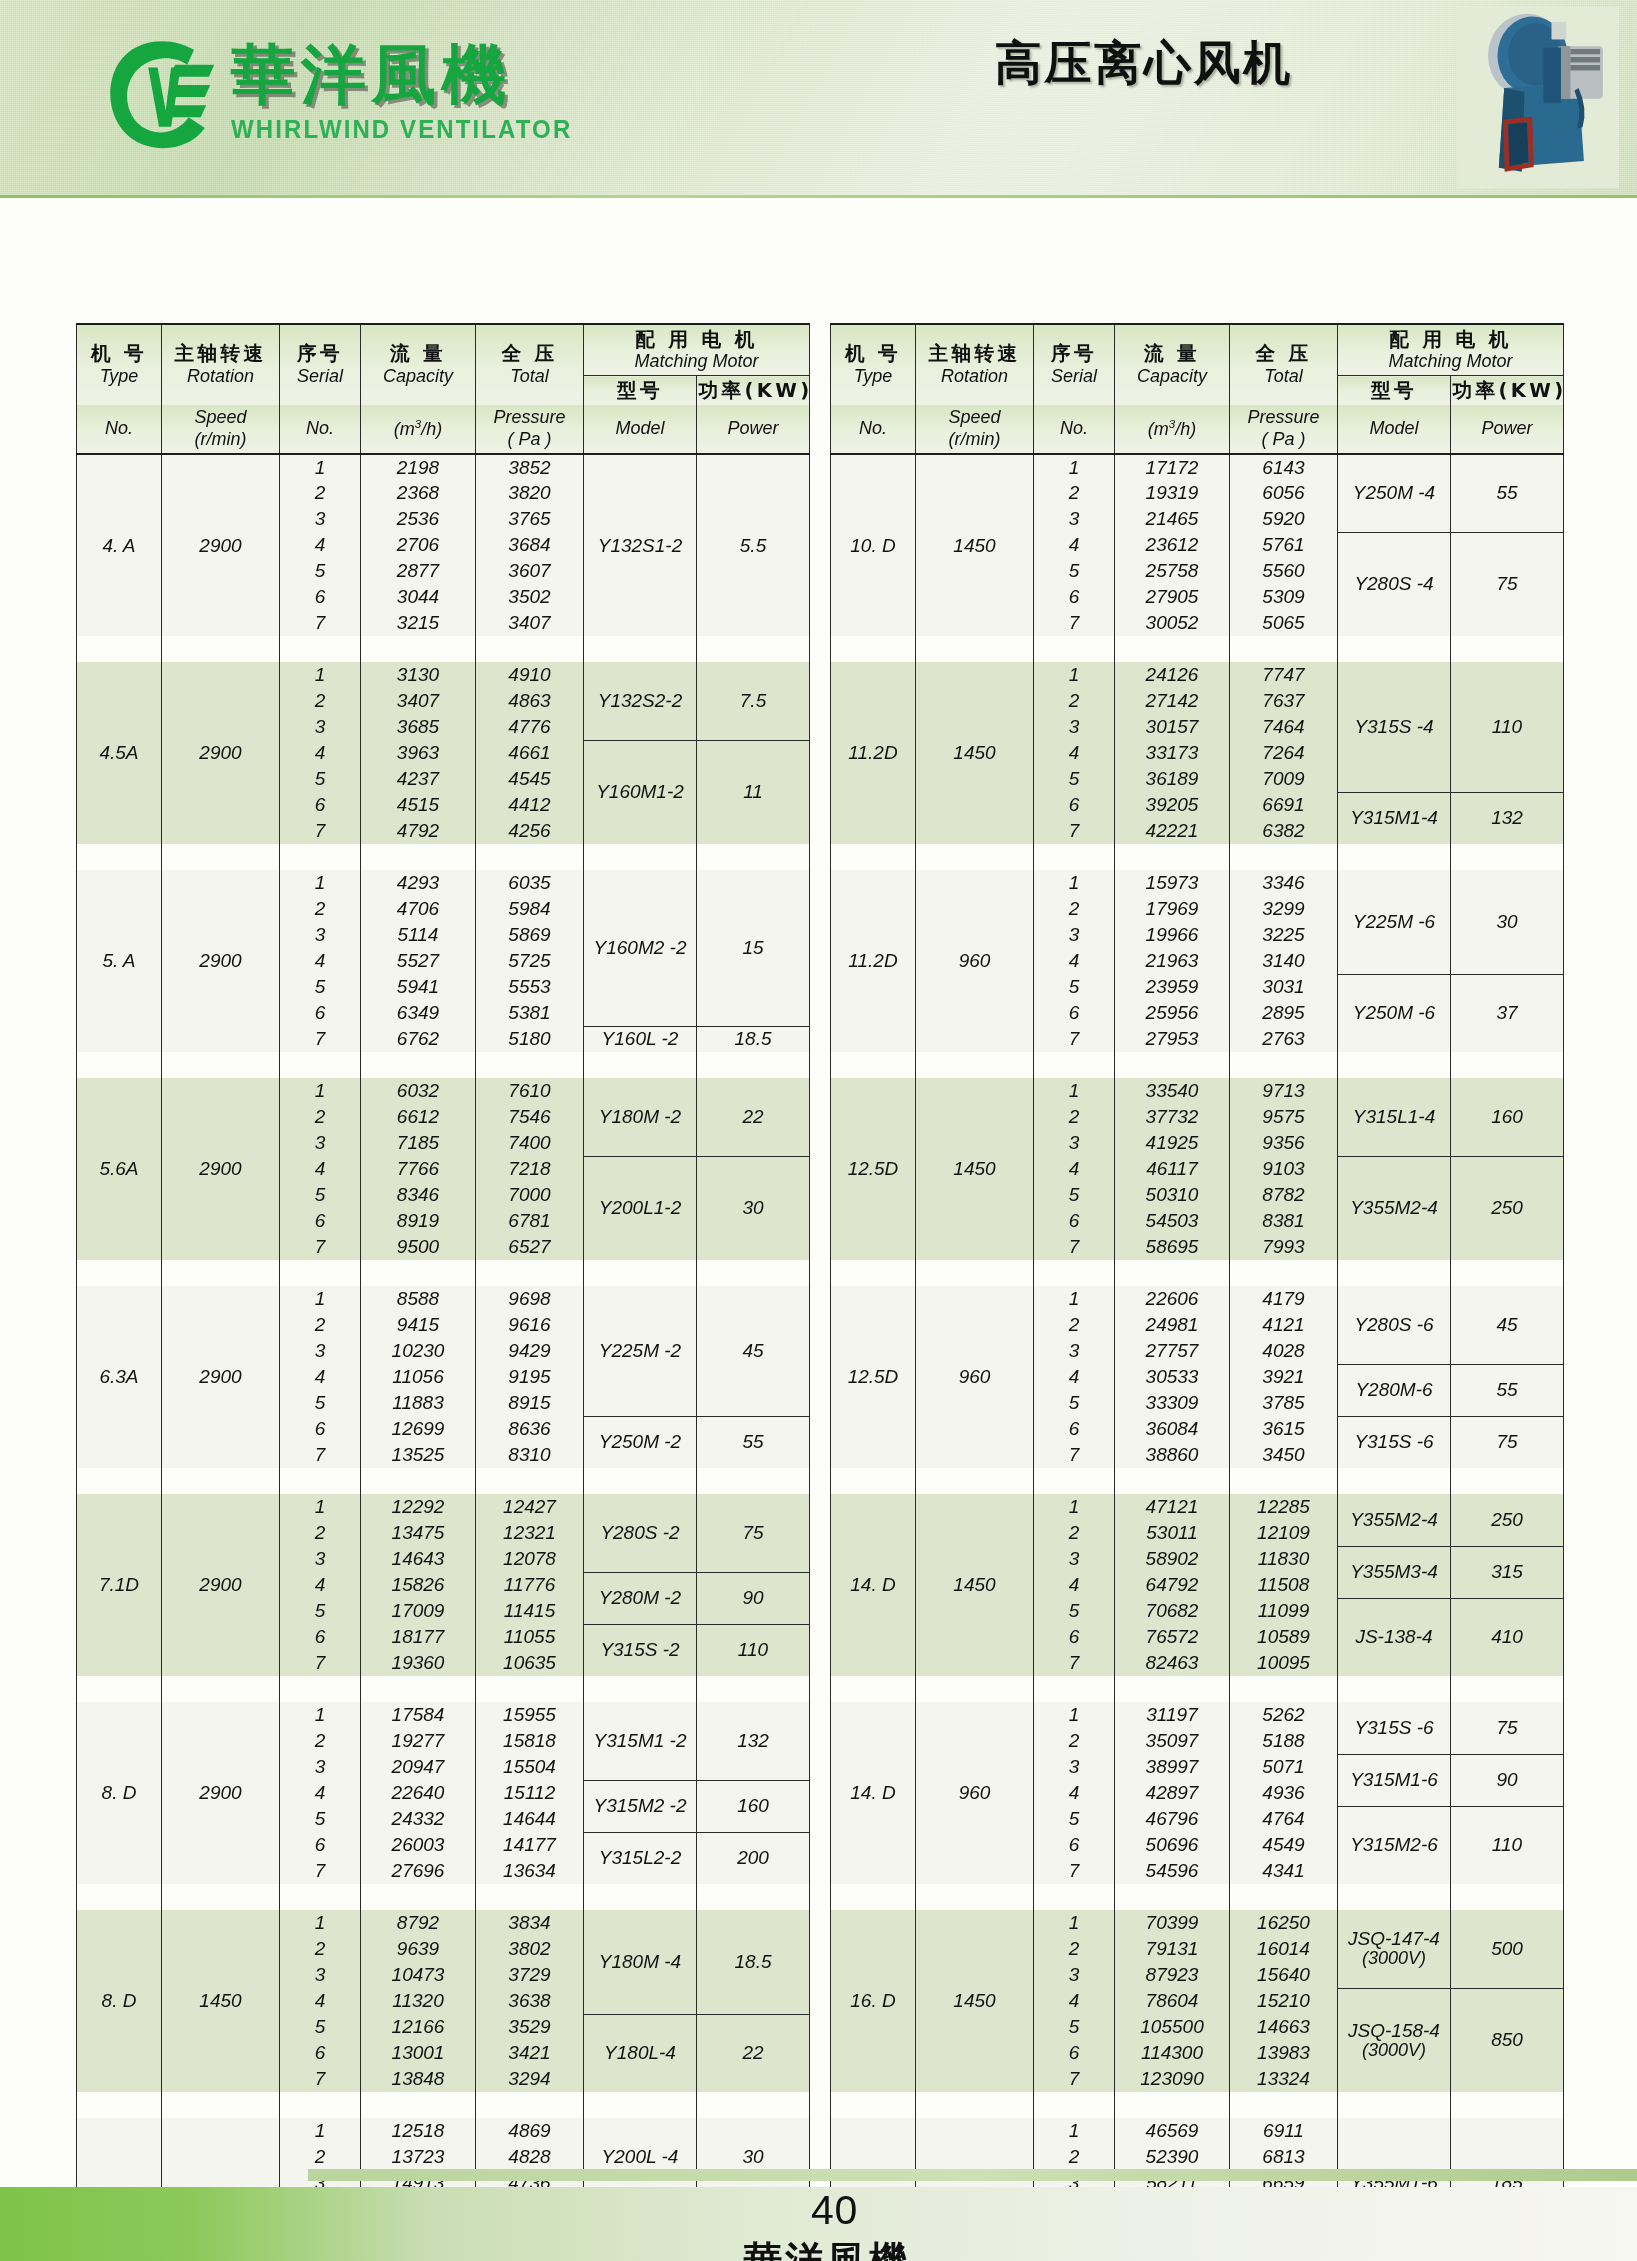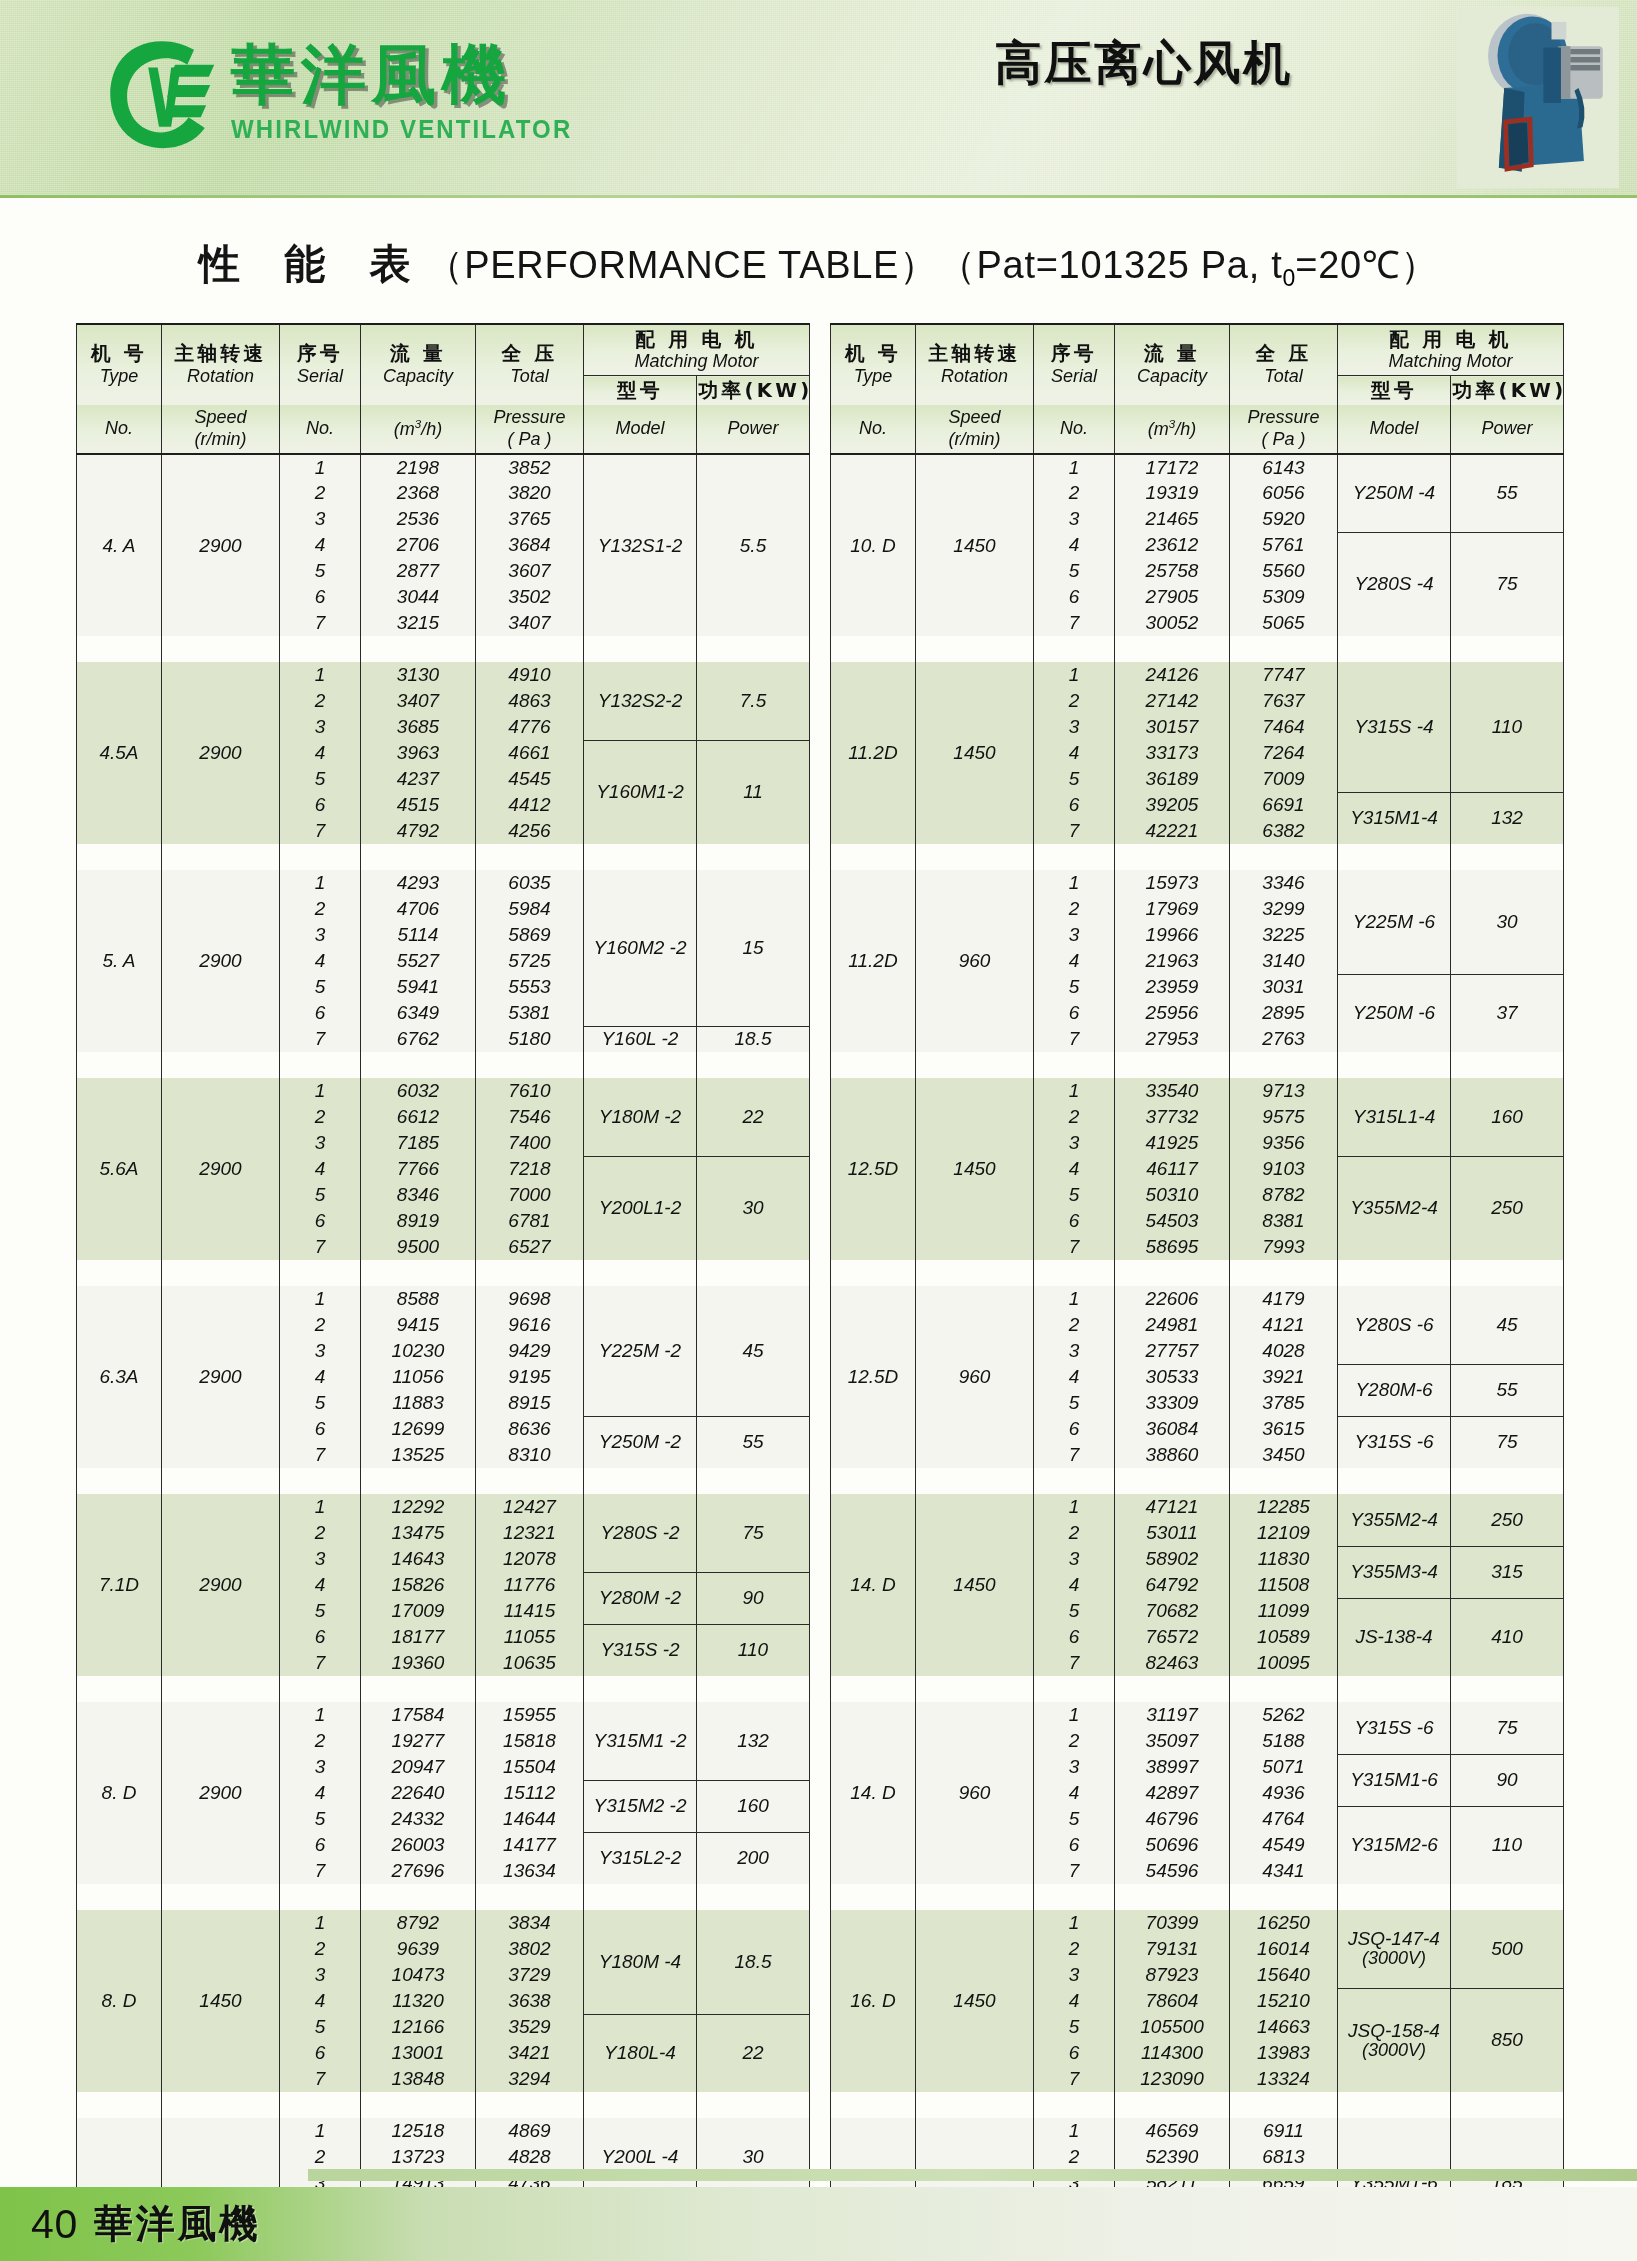--- a/index.html
+++ b/index.html
@@ -220,21 +220,21 @@
     width: 1330px; height: 12px;
     background: linear-gradient(90deg,#b9d49c,#cde0b6 50%,#aecb8d);
   }
   .footer-bar {
     position: absolute;
     left: 0; bottom: 0;
     width: 1638px; height: 74px;
     background: linear-gradient(90deg,
        #7fc34a 0%, #8cc95a 12%, #c9ddb2 26%, #dfe9d2 45%,
        #eef1e7 70%, #f7f7f1 100%);
-    display: flex; align-items: center;
+    display: flex; align-items: center; flex-direction: column;
   }
   .footer-pageno {
     font-family: "Liberation Sans", sans-serif;
     font-size: 41px; color: #101010; font-weight: 400;
     margin-left: 31px; letter-spacing: 0.7px;
   }
   .footer-brand {
     font-family: "DejaVu Sans", sans-serif;
     font-size: 39px; font-weight: 700; color: #101010;
     margin-left: 16px; letter-spacing: 2.7px;
@@ -282,23 +282,20 @@
       <rect x="150" y="58" width="66" height="78" rx="6" fill="#b9bfc0"></rect>
       <rect x="150" y="58" width="18" height="78" fill="#8d969a"></rect>
       <path d="M168 62 h44 v8 h-44 z M168 74 h44 v8 h-44 z M168 86 h44 v8 h-44 z" fill="#6f797e"></path>
       <rect x="128" y="60" width="26" height="82" fill="#1f5478"></rect>
       <path d="M72 170 L108 166 L110 234 L74 240 Z" fill="none" stroke="#9d2f22" stroke-width="7"></path>
       <path d="M76 174 L104 171 L106 230 L78 235 Z" fill="#173f5a"></path>
       <path d="M180 120 q14 30 6 58 l-8 2 q8 -28 -4 -56 z" fill="#1d4f6e"></path>
     </svg>
   </div>
 
-  <div class="perf-title">
-    <span class="zh">性 能 表</span><span class="en">（PERFORMANCE TABLE）（Pat=101325 Pa,  t</span><sub>0</sub><span class="en">=20℃）</span>
-  </div>
 
   <div class="table-area">
     <div class="col">
       <table class="perf" id="tbl-left">
   <thead>
     <tr class="thead-top">
       <th rowspan="2" class="ltab" style="width:85px">
         <div class="hcell">
                   <div class="h-zh">机 号</div>
                   <div class="h-en">Type</div>

